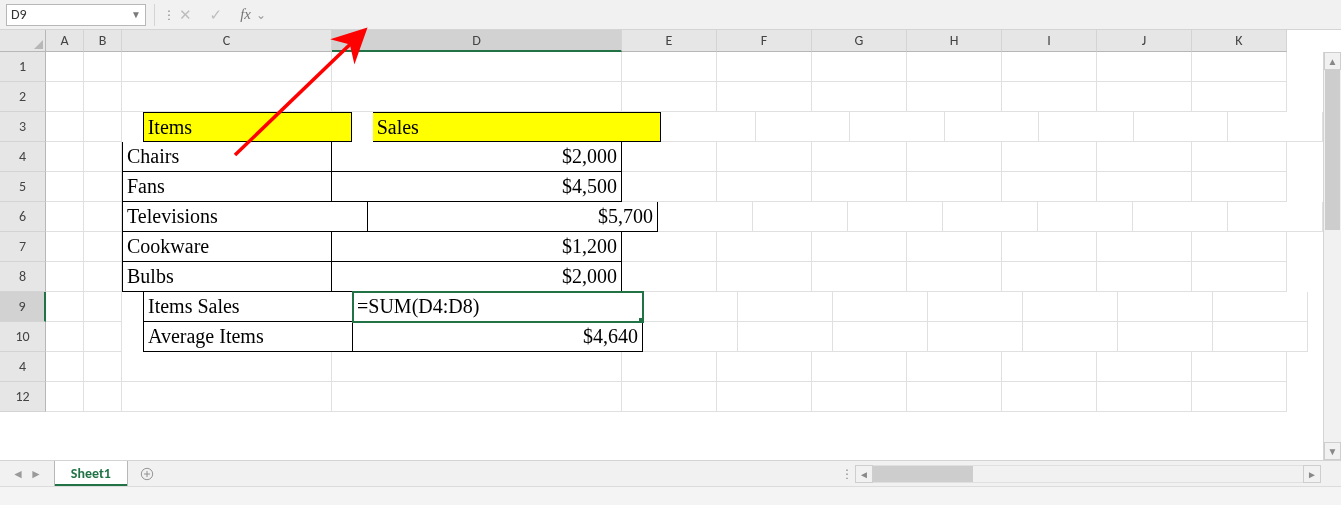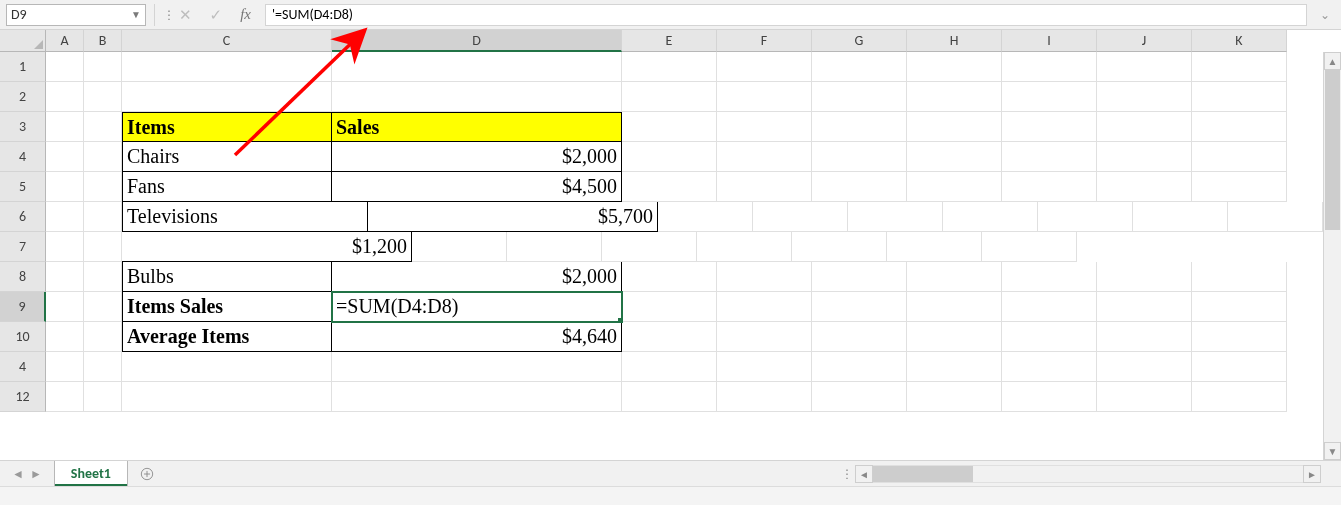--- a/index.html
+++ b/index.html
@@ -152,21 +152,21 @@
       font-family: "Times New Roman", Calibri, serif;
       font-size: 20px;
       padding: 0 4px;
       display: flex;
       align-items: center;
       color: #000;
       overflow: hidden;
       white-space: nowrap;
     }
     .right { justify-content: flex-end; }
-    .bold { font-weight: bold; }
+    .bold { font-weight: normal; margin-left: 21px; }
     .yellow { background: #ffff00; }
     .bt { border-top: 1px solid #000; }
     .bb { border-bottom: 1px solid #000; }
     .bl { border-left: 1px solid #000; }
     .br { border-right: 1px solid #000; }
 
     .selected {
       outline: 2px solid #217346;
       outline-offset: -1px;
       position: relative;
@@ -247,23 +247,20 @@
   <div class="name-box">
     <span class="name-box-text">D9</span>
     <span class="name-box-dd">▼</span>
   </div>
   <div class="fb-sep"></div>
   <span class="fb-dots">⋮</span>
   <div class="fb-icons">
     <span class="fb-cancel">✕</span>
     <span class="fb-enter">✓</span>
     <span class="fb-fx">fx</span>
-  </div>
-  <div class="formula-input">
-    <span>'=SUM(D4:D8)</span>
   </div>
   <span class="fb-expand">⌄</span>
 </div>
 
 <div class="sheet-area">
   <div class="corner"></div>
   <div class="col-headers" id="col-headers">
       <div class="col-head" style="width: 38px;">A</div>
       <div class="col-head" style="width: 38px;">B</div>
       <div class="col-head" style="width: 210px;">C</div>
@@ -365,20 +362,21 @@
         <div class="cell " style="width: 95px;"></div>
         <div class="cell " style="width: 95px;"></div>
         <div class="cell " style="width: 95px;"></div>
         <div class="cell " style="width: 95px;"></div>
         <div class="cell " style="width: 95px;"></div>
         <div class="cell " style="width: 95px;"></div>
       </div>
       <div class="row">
         <div class="cell " style="width: 38px;"></div>
         <div class="cell " style="width: 38px;"></div>
+        <div class="cell bl br bb" style="width: 210px;">Cookware</div>
         <div class="cell br bb right" style="width: 290px;">$1,200</div>
         <div class="cell " style="width: 95px;"></div>
         <div class="cell " style="width: 95px;"></div>
         <div class="cell " style="width: 95px;"></div>
         <div class="cell " style="width: 95px;"></div>
         <div class="cell " style="width: 95px;"></div>
         <div class="cell " style="width: 95px;"></div>
         <div class="cell " style="width: 95px;"></div>
       </div>
       <div class="row">

